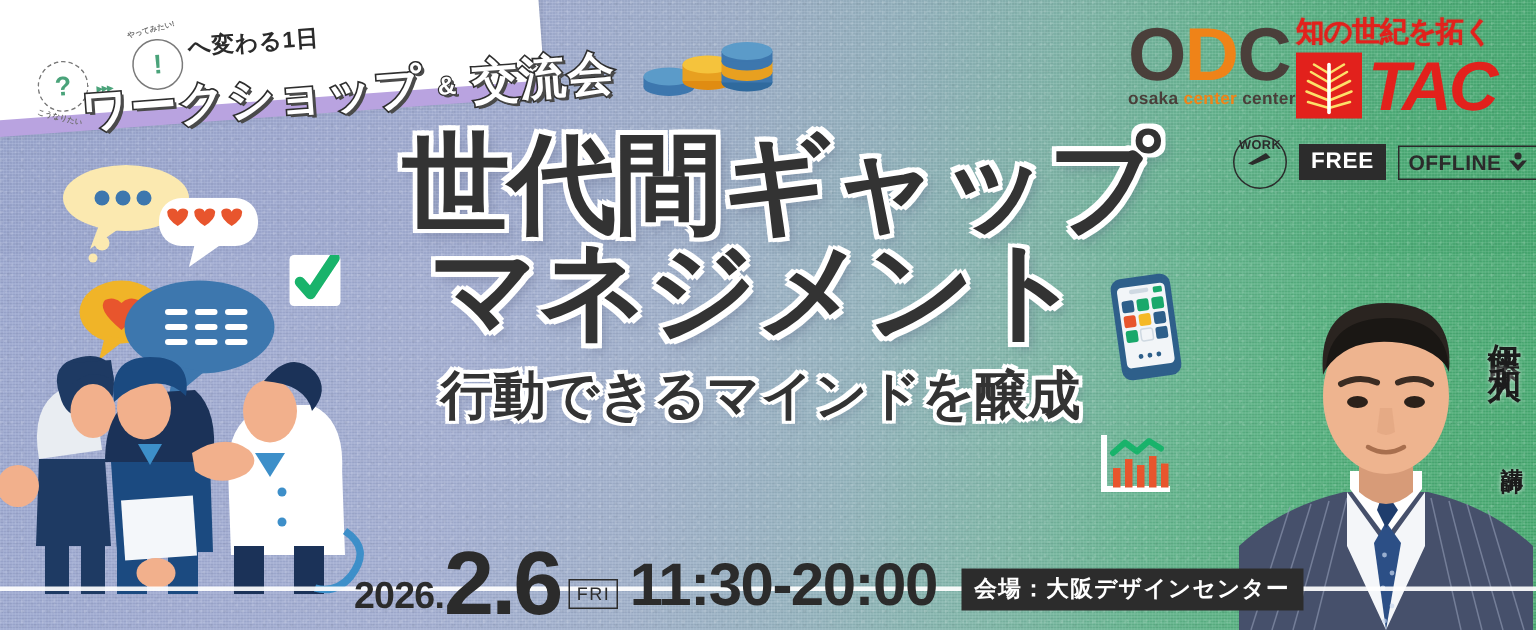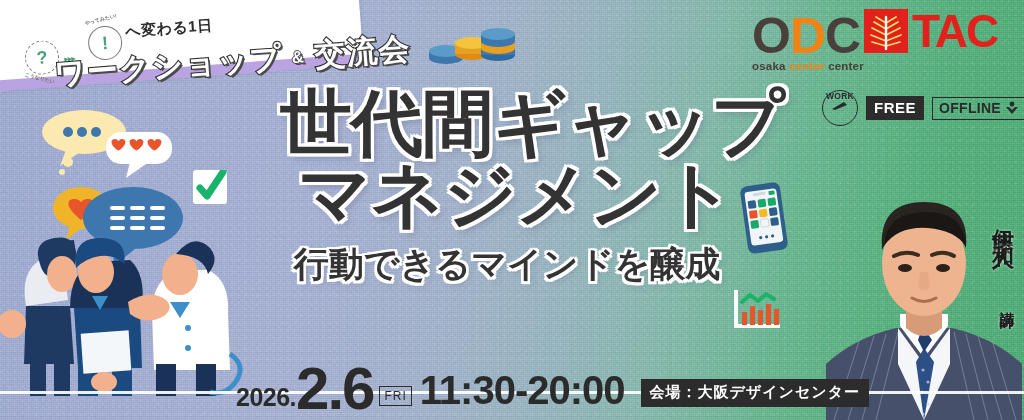--- a/index.html
+++ b/index.html
@@ -105,21 +105,21 @@
     text-shadow:2px 2px 0 #4a4a4a;
     white-space:nowrap;
   }
   #ws-amp {
     font-size:17px; -webkit-text-stroke:1.6px #2e2e2e;
     vertical-align:4px;
   }
 
   
   #title-block {
-    position:absolute; left:280px; top:88px;
+    position:absolute; left:268px; top:88px;
     width:520px;
   }
   .big-title {
     font-size:72px; line-height:.99;
     font-weight:800; color:#333333;
     letter-spacing:-1px;
     text-align:left;
     text-shadow:
       -3px -3px 0 #fff, 3px -3px 0 #fff, -3px 3px 0 #fff, 3px 3px 0 #fff,
       0 -3px 0 #fff, 0 3px 0 #fff, -3px 0 0 #fff, 3px 0 0 #fff,
@@ -180,21 +180,21 @@
     font-size:19px; font-weight:800; color:#e2211c;
     letter-spacing:-.5px; white-space:nowrap;
     text-shadow:0 0 1px #e2211c;
   }
   #tac-row { display:flex; align-items:center; gap:4px; margin-top:1px; }
   #tac-mark {
     width:44px; height:44px; background:#e2211c;
     position:relative; flex:none;
   }
   #tac-word {
-    font-size:46px; font-weight:800; 
+    font-size:46px; font-weight:800; font-style:italic;
     color:#e2211c; line-height:.84; letter-spacing:-2px;
   }
 
   
   #badges { position:absolute; left:822px; top:90px; display:flex; align-items:center; gap:8px; }
   #badge-work {
     width:36px; height:36px; border:1.6px solid #2b2b2b; border-radius:50%;
     display:flex; flex-direction:column; align-items:center; justify-content:flex-start;
     font-size:8.5px; font-weight:800; letter-spacing:.3px; color:#2b2b2b;
   }
@@ -403,20 +403,21 @@
   <div id="odc">
     <div id="odc-letters">
       <span class="odc-dark">O</span><span class="odc-or">D</span><span class="odc-dark">C</span>
     </div>
     <div id="odc-sub">
       <span>osaka </span><span class="odc-sub-or">center</span><span> center</span>
     </div>
   </div>
 
   <div id="tac">
+    <div id="tac-tag">知の世紀を拓く</div>
     <div id="tac-row">
       <div id="tac-mark">
         <svg width="44" height="44" viewBox="0 0 44 44">
           <g stroke="#fde06a" stroke-width="1.7" stroke-linecap="round" fill="none">
             <path d="M22 40 L22 10"></path>
             <path d="M22 14 L12 8"></path>
               <path d="M22 14 L32 8"></path>
             <path d="M22 20 L10 13"></path>
               <path d="M22 20 L34 13"></path>
             <path d="M22 26 L8 19"></path>

